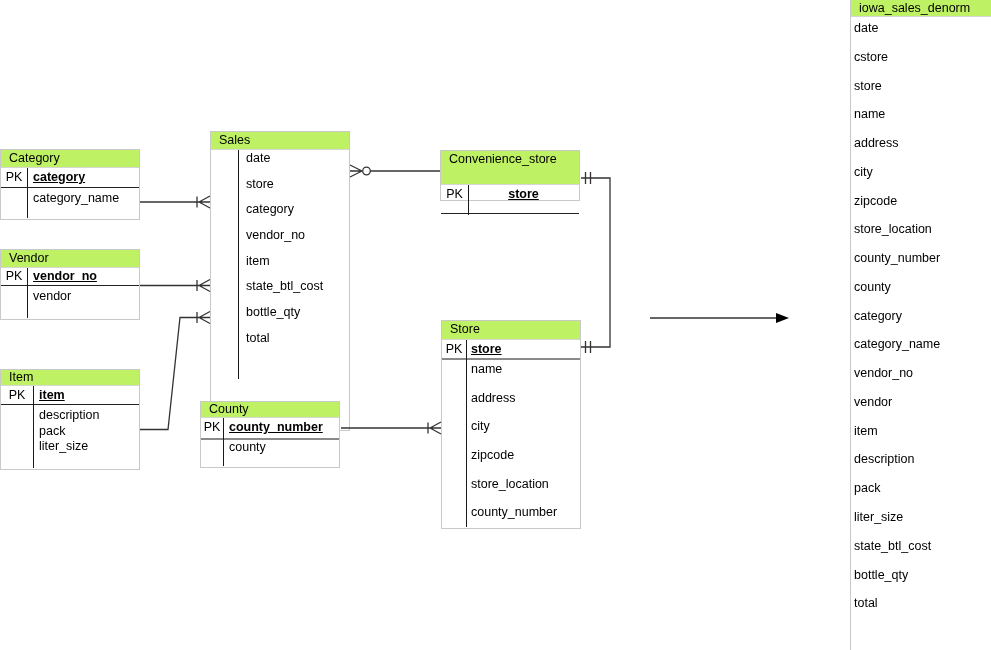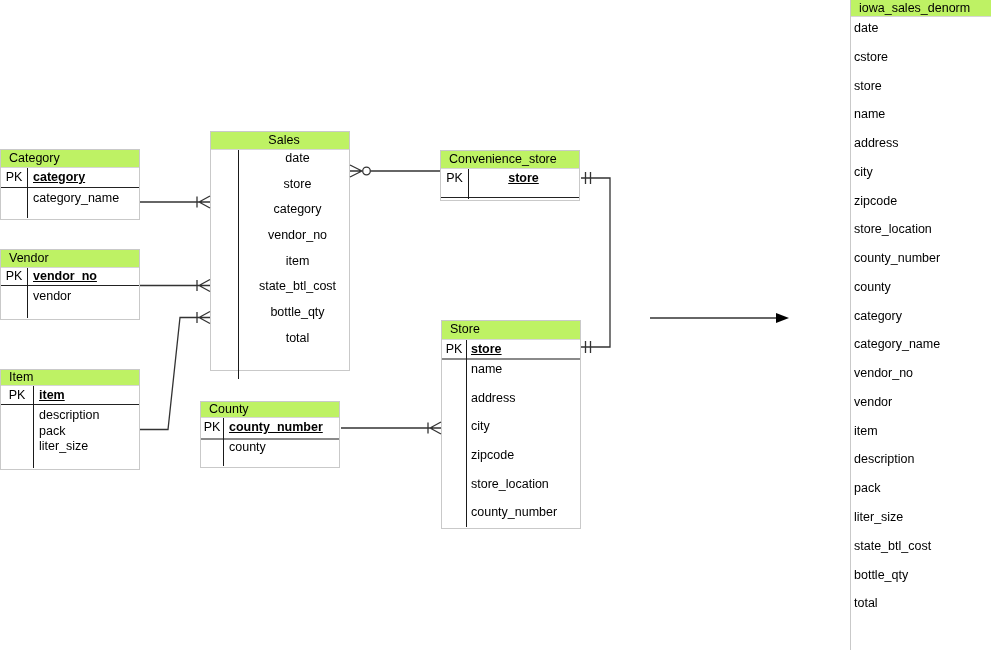--- a/index.html
+++ b/index.html
@@ -103,21 +103,21 @@
           <div class="vdiv" style="left: 32px;"></div>
           <div class="pk-row" style="height: 18px; line-height: 18px;"><span class="pk-cell" style="width: 32px;">PK</span><span class="pk-name" style="margin-left: 38px;">item</span></div>
           <div class="sep-thin"></div>
           <div style="padding-top: 3px;">
             <div class="frow" style="height: 15.6px; line-height: 15.6px; padding-left: 38px;">description</div>
             <div class="frow" style="height: 15.6px; line-height: 15.6px; padding-left: 38px;">pack</div>
             <div class="frow" style="height: 15.6px; line-height: 15.6px; padding-left: 38px;">liter_size</div>
           </div>
         </div>
       </div>
-      <div class="tbl" style="left: 210px; top: 131px; width: 140px; height: 240px; text-align: center;">
+      <div class="tbl" style="left: 210px; top: 131px; width: 140px; height: 300px;">
         <div class="tbl-header" style="height: 18px; line-height: 16px;">Sales</div>
         <div class="tbl-body" style="height: 230px;">
           <div class="vdiv" style="left: 27px;"></div>
           <div style="padding-top: 0px;">
             <div class="frow" style="height: 25.7px; line-height: 17px; padding-left: 35px;">date</div>
             <div class="frow" style="height: 25.7px; line-height: 17px; padding-left: 35px;">store</div>
             <div class="frow" style="height: 25.7px; line-height: 17px; padding-left: 35px;">category</div>
             <div class="frow" style="height: 25.7px; line-height: 17px; padding-left: 35px;">vendor_no</div>
             <div class="frow" style="height: 25.7px; line-height: 17px; padding-left: 35px;">item</div>
             <div class="frow" style="height: 25.7px; line-height: 17px; padding-left: 35px;">state_btl_cost</div>
@@ -131,21 +131,21 @@
         <div class="tbl-body" style="height: 49px;">
           <div class="vdiv" style="left: 22px;"></div>
           <div class="pk-row" style="height: 20px; line-height: 19px;"><span class="pk-cell" style="width: 22px;">PK</span><span class="pk-name" style="margin-left: 28px;">county_number</span></div>
           <div class="sep-thick"></div>
           <div style="padding-top: 0px;">
             <div class="frow" style="height: 15px; line-height: 15px; padding-left: 28px;">county</div>
           </div>
         </div>
       </div>
       <div class="tbl" style="left: 440px; top: 150px; width: 140px; height: 51px;">
-        <div class="tbl-header" style="height: 18px; line-height: 16px;">Convenience_store</div>
+        <div class="tbl-header" style="height: 34px; line-height: 16px;">Convenience_store</div>
         <div class="tbl-body" style="height: 31px;">
           <div class="vdiv" style="left: 27px;"></div>
           <div class="pk-row" style="height: 28px; line-height: 19px;">
             <span class="pk-cell" style="width: 27px;">PK</span>
             <span class="pk-name pk-center" style="margin-left: 27px;">store</span>
           </div>
           <div class="sep-thin"></div>
           <div style="padding-top: 0px;"></div>
         </div>
       </div>

